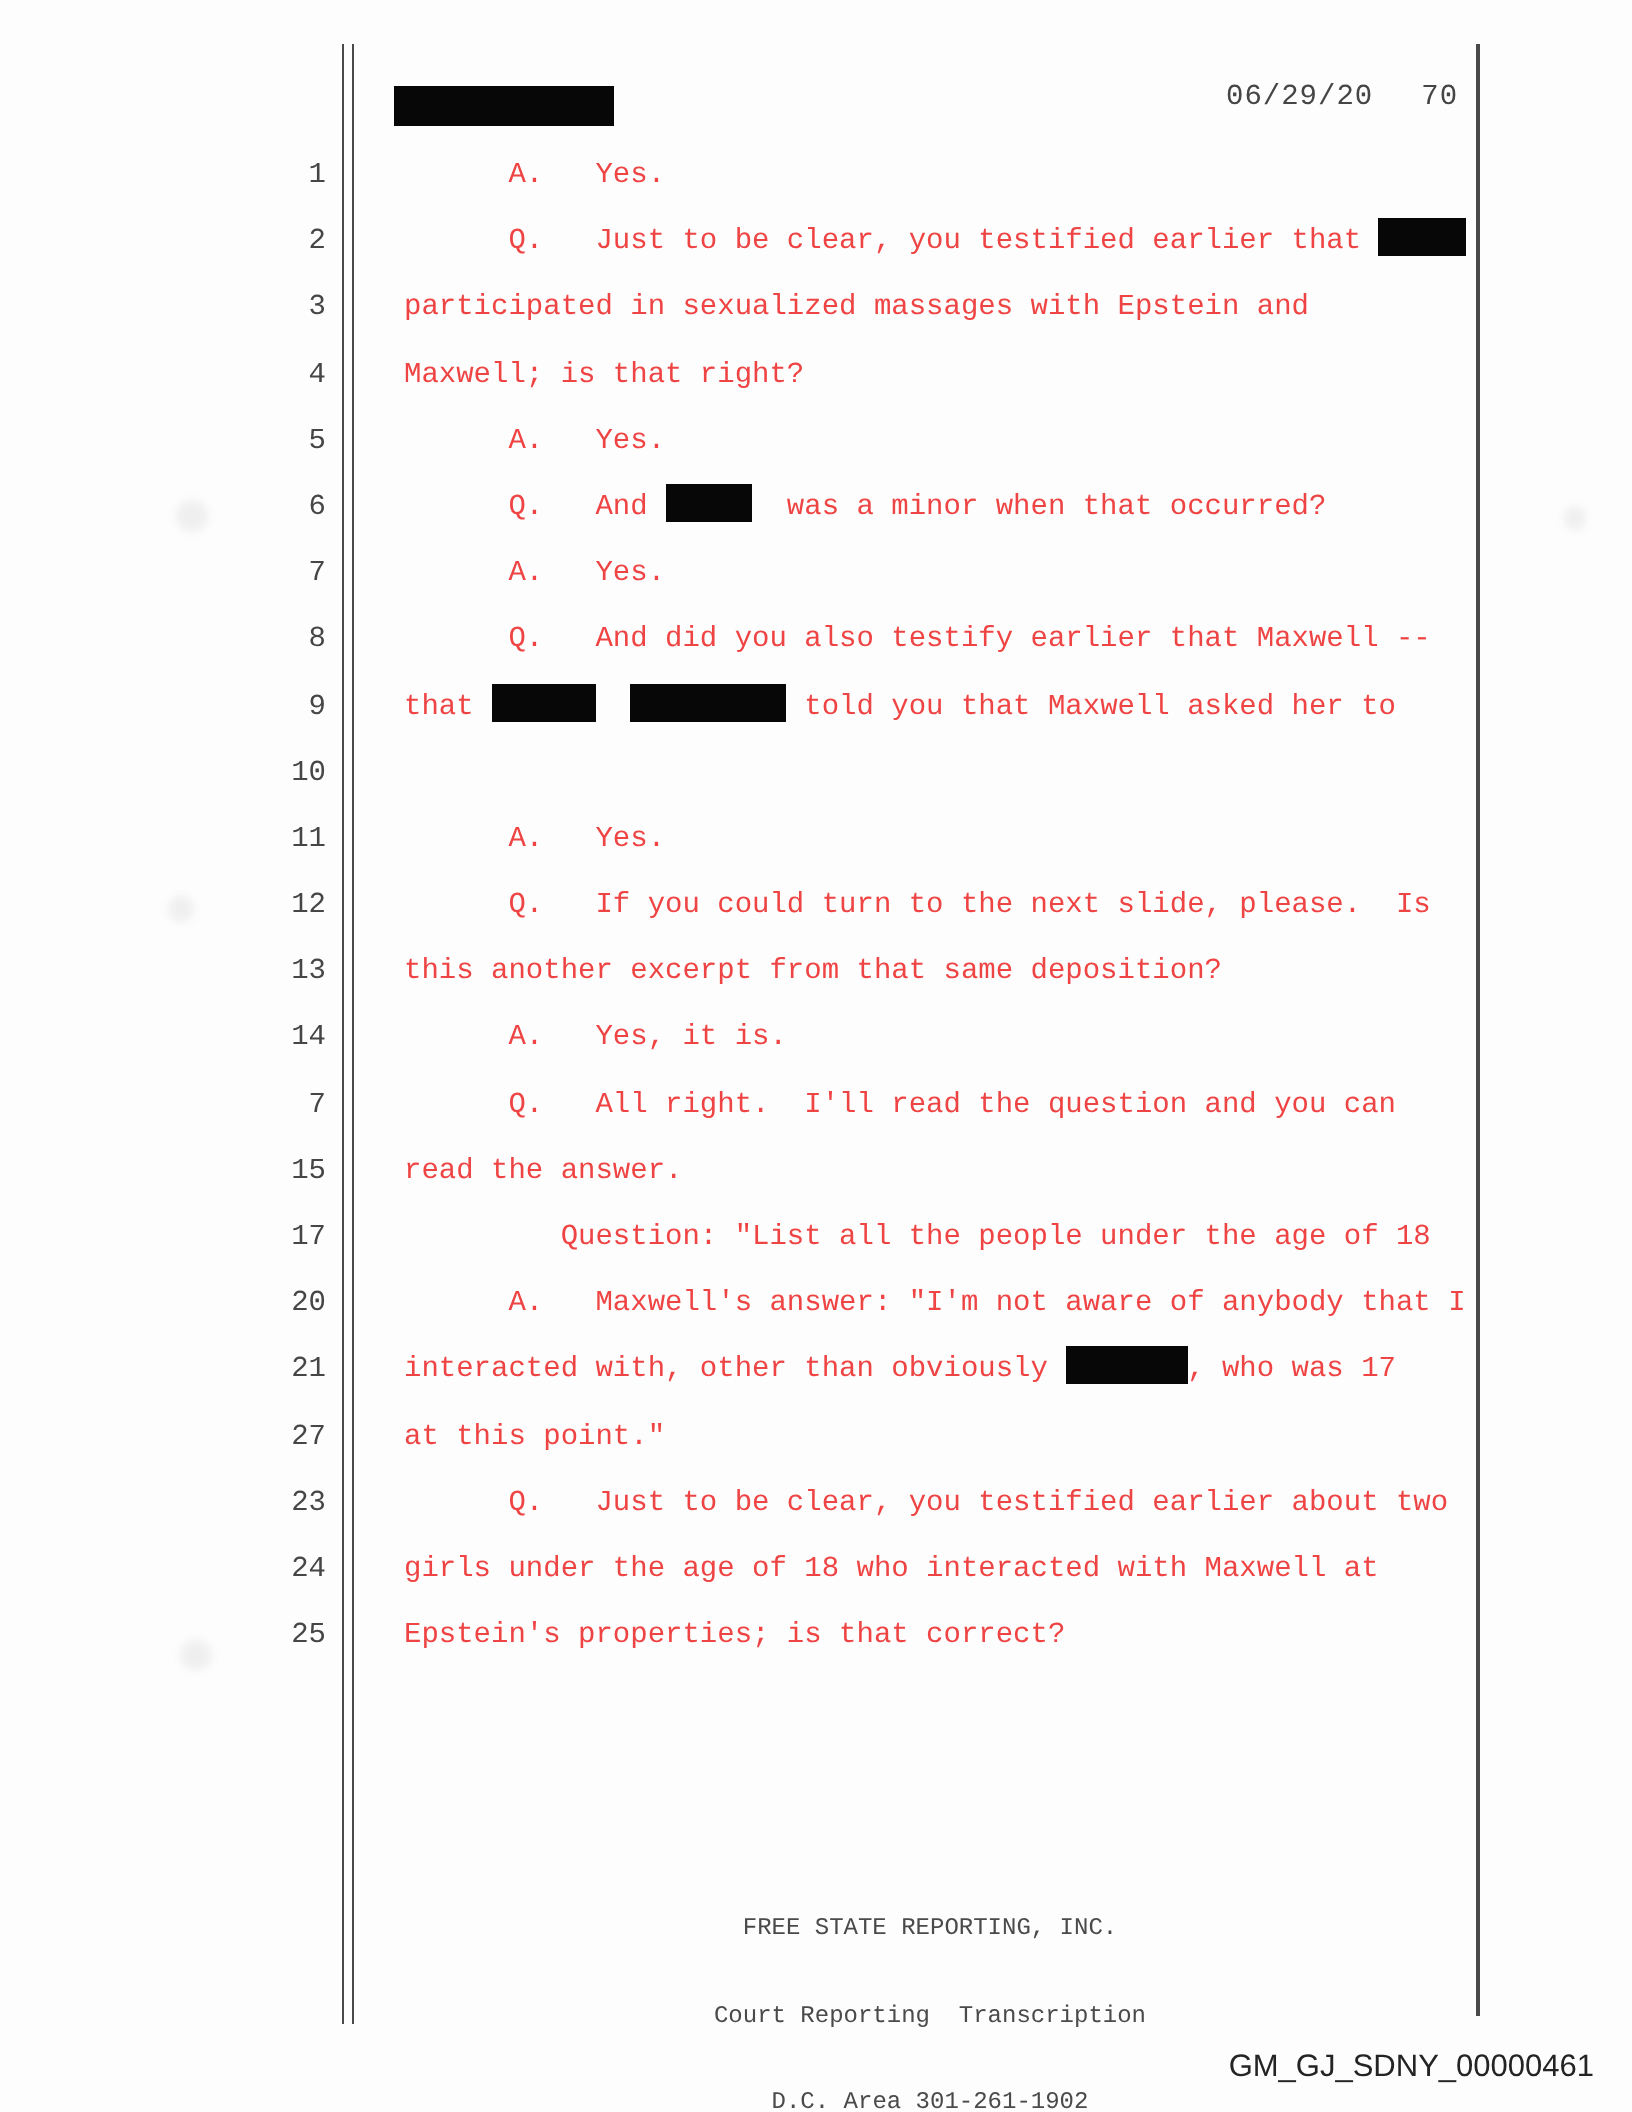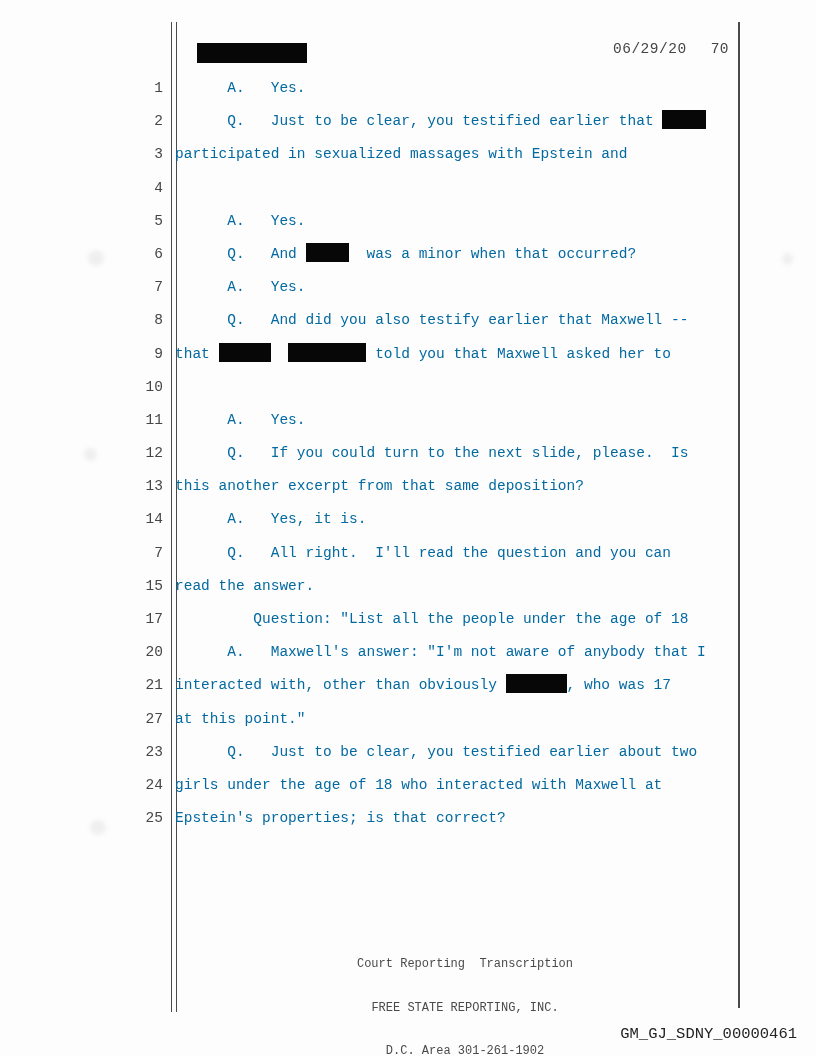--- a/index.html
+++ b/index.html
@@ -69,22 +69,22 @@
     white-space: pre;
   }
   .num {
     display: inline-block;
     width: 63px;
     text-align: right;
     color: #464646;
   }
   .txt {
     display: inline-block;
-    margin-left: 12px;
-    color: #0369a1;
+    margin-left: 39px;
+    color: #ef4444;
   }
   .redact {
     display: inline-block;
     height: 19px;
     background: #070707;
     vertical-align: -4px;
   }
   
   .footer {
     position: absolute;
@@ -95,21 +95,21 @@
     font-size: 12px;
     line-height: 14.5px;
     color: #4a4a4a;
     white-space: pre;
   }
   
   .bates {
     position: absolute;
     right: 19px;
     top: 1025px;
-    font-family: Liberation Mono, monospace;
+    font-family: Liberation Sans, sans-serif;
     font-size: 15.5px;
     color: #242424;
   }
   
   .smudge {
     position: absolute;
     background: rgba(60,60,60,0.07);
     border-radius: 50%;
     filter: blur(2px);
   }
@@ -127,21 +127,21 @@
   <div class="rule-right"></div>
 
   <div class="header-redaction"></div>
 
   <div class="header-meta"><span>06/29/20</span><span class="pgnum">70</span></div>
 
   <div class="tbody">
       <div class="trow"><span class="num">1</span><span class="txt">      A.   Yes.</span></div>
       <div class="trow"><span class="num">2</span><span class="txt">      Q.   Just to be clear, you testified earlier that <span class="redact" style="width: 5ch;"></span></span></div>
       <div class="trow"><span class="num">3</span><span class="txt">participated in sexualized massages with Epstein and</span></div>
-      <div class="trow"><span class="num">4</span></div>
+      <div class="trow"><span class="num">4</span><span class="txt">Maxwell; is that right?</span></div>
       <div class="trow"><span class="num">5</span><span class="txt">      A.   Yes.</span></div>
       <div class="trow"><span class="num">6</span><span class="txt">      Q.   And <span class="redact" style="width: 5ch;"></span>  was a minor when that occurred?</span></div>
       <div class="trow"><span class="num">7</span><span class="txt">      A.   Yes.</span></div>
       <div class="trow"><span class="num">8</span><span class="txt">      Q.   And did you also testify earlier that Maxwell --</span></div>
       <div class="trow"><span class="num">9</span><span class="txt">that <span class="redact" style="width: 6ch;"></span>  <span class="redact" style="width: 9ch;"></span> told you that Maxwell asked her to</span></div>
       <div class="trow"><span class="num">10</span></div>
       <div class="trow"><span class="num">11</span><span class="txt">      A.   Yes.</span></div>
       <div class="trow"><span class="num">12</span><span class="txt">      Q.   If you could turn to the next slide, please.  Is</span></div>
       <div class="trow"><span class="num">13</span><span class="txt">this another excerpt from that same deposition?</span></div>
       <div class="trow"><span class="num">14</span><span class="txt">      A.   Yes, it is.</span></div>
@@ -150,22 +150,22 @@
       <div class="trow"><span class="num">17</span><span class="txt">         Question: "List all the people under the age of 18</span></div>
       <div class="trow"><span class="num">20</span><span class="txt">      A.   Maxwell's answer: "I'm not aware of anybody that I</span></div>
       <div class="trow"><span class="num">21</span><span class="txt">interacted with, other than obviously <span class="redact" style="width: 7ch;"></span>, who was 17</span></div>
       <div class="trow"><span class="num">27</span><span class="txt">at this point."</span></div>
       <div class="trow"><span class="num">23</span><span class="txt">      Q.   Just to be clear, you testified earlier about two</span></div>
       <div class="trow"><span class="num">24</span><span class="txt">girls under the age of 18 who interacted with Maxwell at</span></div>
       <div class="trow"><span class="num">25</span><span class="txt">Epstein's properties; is that correct?</span></div>
     </div>
 
   <div class="footer">
+    <div>FREE STATE REPORTING, INC.</div>
     <div>Court Reporting  Transcription</div>
-    <div>FREE STATE REPORTING, INC.</div>
     <div>D.C. Area 301-261-1902</div>
     
   </div>
 
   <div class="bates">GM_GJ_SDNY_00000461</div>
 
   <div class="smudge s1"></div>
   <div class="smudge s2"></div>
   <div class="smudge s3"></div>
   <div class="smudge s4"></div>

